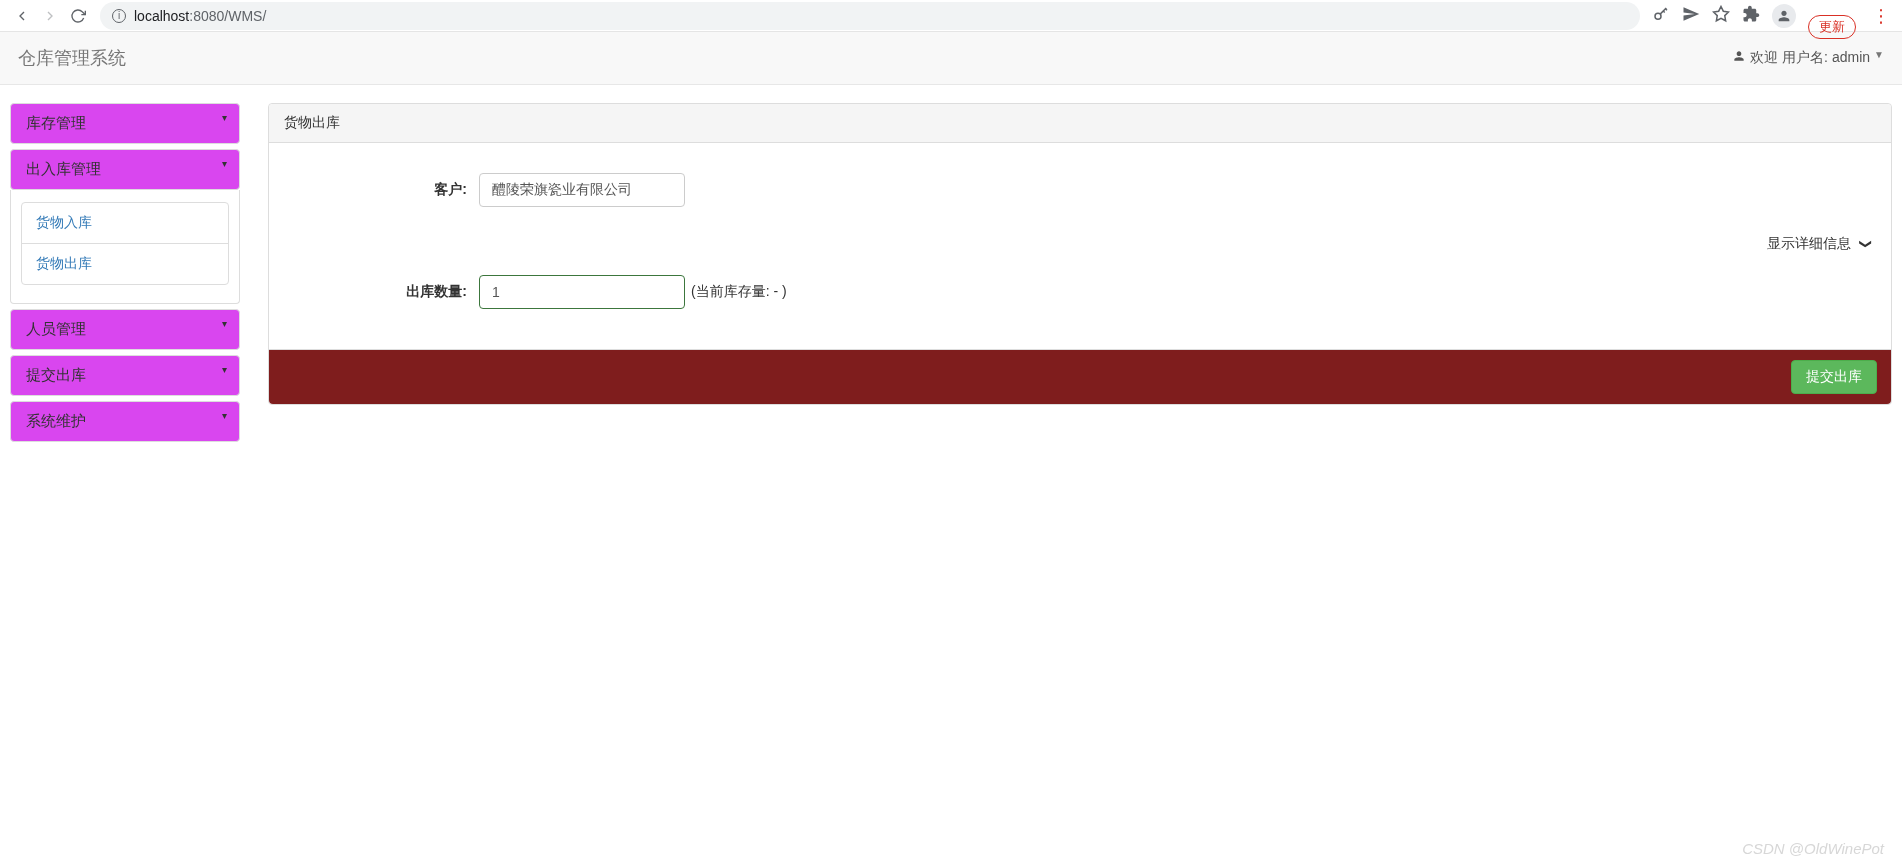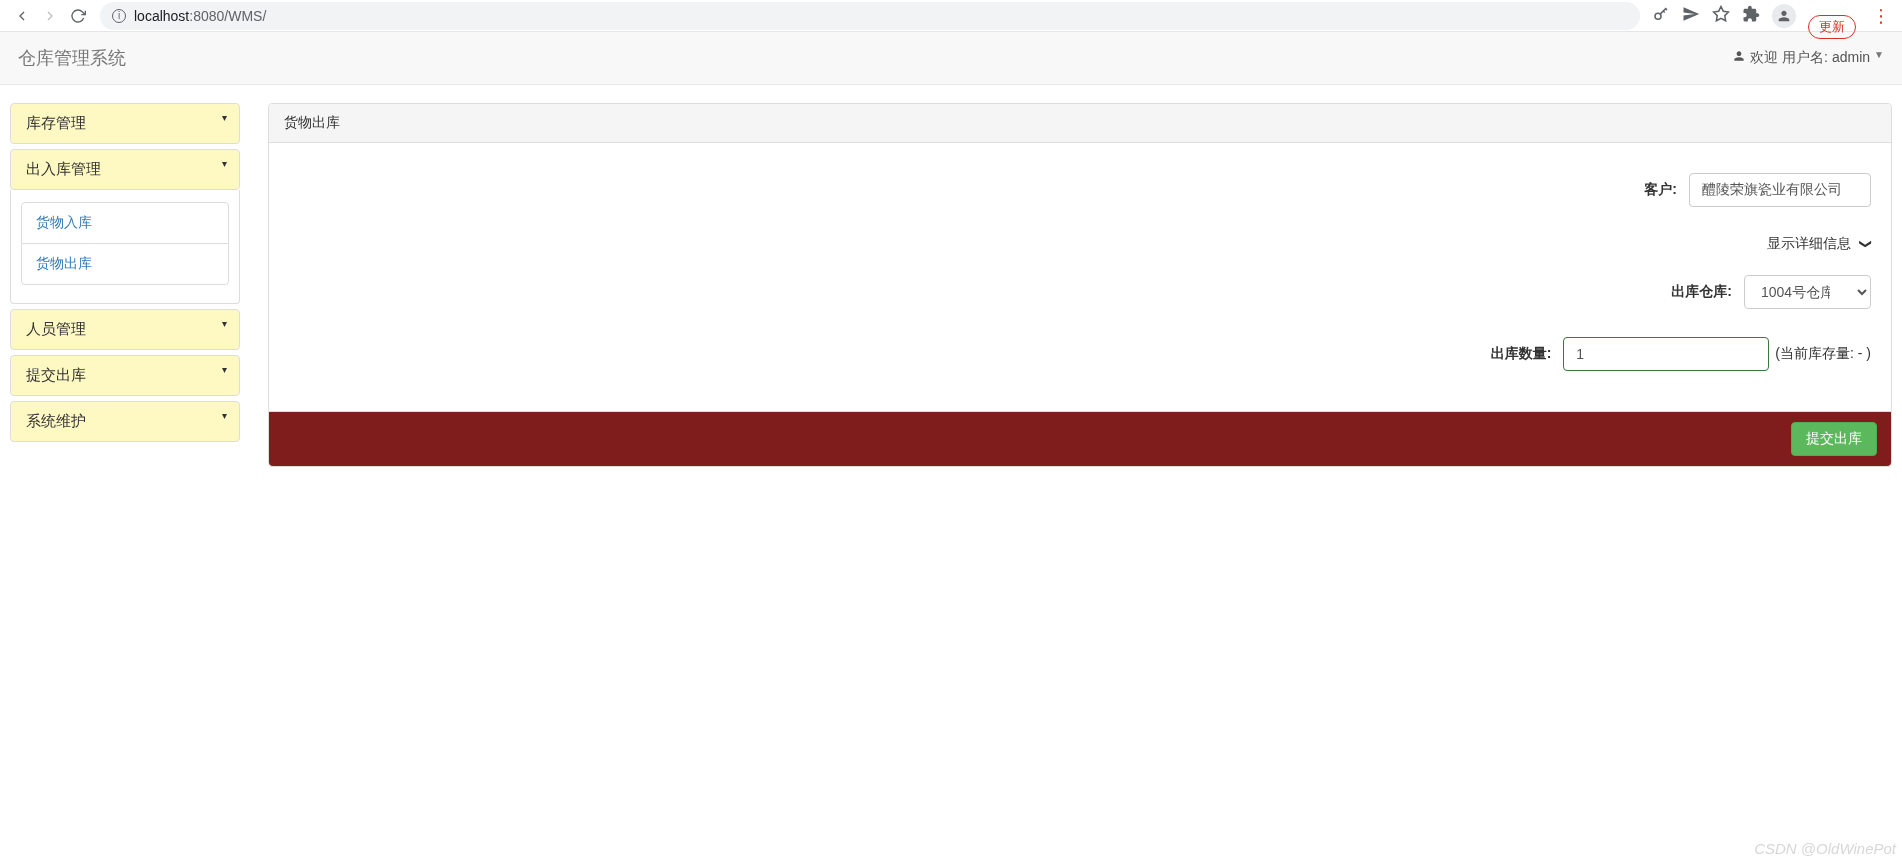--- a/index.html
+++ b/index.html
@@ -22,50 +22,50 @@
     .app-title { font-size: 18px; color: #777; font-weight: normal; }
     .user-area { color: #555; font-size: 14px; display: flex; gap: 4px; }
     .user-area .caret { font-size: 10px; color: #777; }
     
     
     .container { display: flex; padding: 18px 10px 0 10px; gap: 28px; }
     .sidebar { width: 230px; flex-shrink: 0; }
     .main { flex: 1; }
     
     
-    .panel-heading { background: #fef9c3; border: 1px solid #ddd; border-radius: 4px; padding: 10px 15px; margin-bottom: 5px; font-size: 15px; color: #333; cursor: pointer; position: relative; }
+    .panel-heading { background: #d946ef; border: 1px solid #ddd; border-radius: 4px; padding: 10px 15px; margin-bottom: 5px; font-size: 15px; color: #333; cursor: pointer; position: relative; }
     .panel-heading .caret-toggle { position: absolute; right: 12px; top: 8px; font-size: 10px; color: #333; }
     .panel-body { padding: 12px 10px 18px 10px; border: 1px solid #ddd; border-top: none; border-radius: 0 0 4px 4px; margin-top: -5px; margin-bottom: 5px; }
     .list-group { border: 1px solid #ddd; border-radius: 4px; overflow: hidden; font-family: Liberation Mono, monospace; }
     .list-group-item { padding: 11px 14px; border-bottom: 1px solid #ddd; color: #337ab7; cursor: pointer; font-size: 14px; }
     .list-group-item:last-child { border-bottom: none; }
     
     
     .main-panel { border: 1px solid #ddd; border-radius: 4px; }
     .main-panel-heading { background: #f5f5f5; border-bottom: 1px solid #ddd; padding: 10px 15px; font-size: 14px; color: #333; border-radius: 4px 4px 0 0; }
     .main-panel-body { padding: 30px 20px 40px 20px; background: #fff; }
     .main-panel-footer { background: #7f1d1d; border-top: 1px solid #ddd; padding: 10px 14px; text-align: right; border-radius: 0 0 4px 4px; }
     
     
-    .form-row { display: flex; align-items: flex-end; margin-bottom: 28px; flex-direction: column; }
+    .form-row { display: flex; align-items: flex-end; margin-bottom: 28px; }
     .form-group { display: flex; align-items: center; }
     .form-label { width: 130px; text-align: right; font-weight: bold; font-size: 14px; padding-right: 12px; }
     .form-control { border: 1px solid #ccc; border-radius: 4px; height: 34px; padding: 6px 12px; font-size: 14px; color: #555; background: #fff; }
-    .input-customer { width: 182px; }
+    .input-customer { width: 206px; }
     .input-goods { width: 206px; }
     .select-warehouse { width: 127px; }
     .input-qty { width: 206px; border-color: #3c763d; }
     .stock-hint { margin-left: 6px; color: #333; }
     
     .details-toggle { text-align: right; margin-bottom: 22px; font-size: 14px; cursor: pointer; }
     .details-toggle .chev { font-size: 12px; margin-left: 6px; }
     
     .btn-submit { background: #5cb85c; border: 1px solid #4cae4c; color: #fff; padding: 7px 14px; font-size: 14px; border-radius: 4px; cursor: pointer; }
     
-    .watermark { position: fixed; bottom: 10px; right: 6px; color: #d7d7d7; font-size: 15px; font-style: italic; pointer-events: none; }
+    .watermark { position: fixed; bottom: 10px; right: 18px; color: #d7d7d7; font-size: 15px; font-style: italic; pointer-events: none; }
     
     select.form-control { padding-right: 24px; }
   </style>
 </head>
 <body>
 
 <div class="browser-bar">
   <div class="nav-btn">
     <svg width="16" height="16" viewBox="0 0 24 24" fill="none" stroke="currentColor" stroke-width="2">
         <polyline points="15 18 9 12 15 6"></polyline>
@@ -175,28 +175,20 @@
             <label class="form-label">客户:</label>
             <input type="text" class="form-control input-customer" value="醴陵荣旗瓷业有限公司" style="">
           </div>
         </div>
 
         <div class="details-toggle">
           <span>显示详细信息</span>
           <span class="chev" style="transform: rotate(90deg); display: inline-block;">❯</span>
         </div>
 
-        <div class="form-row">
-          <div class="form-group" style="margin-left:60px;">
-            <label class="form-label">出库仓库:</label>
-            <select class="form-control select-warehouse">
-              <option>1004号仓库</option>
-            </select>
-          </div>
-        </div>
 
         <div class="form-row" style="margin-bottom:0;">
           <div class="form-group" style="margin-left:60px;">
             <label class="form-label">出库数量:</label>
             <input type="text" class="form-control input-qty" value="1" style="">
             <span class="stock-hint">(当前库存量:    - )</span>
           </div>
         </div>
 
       </div>

